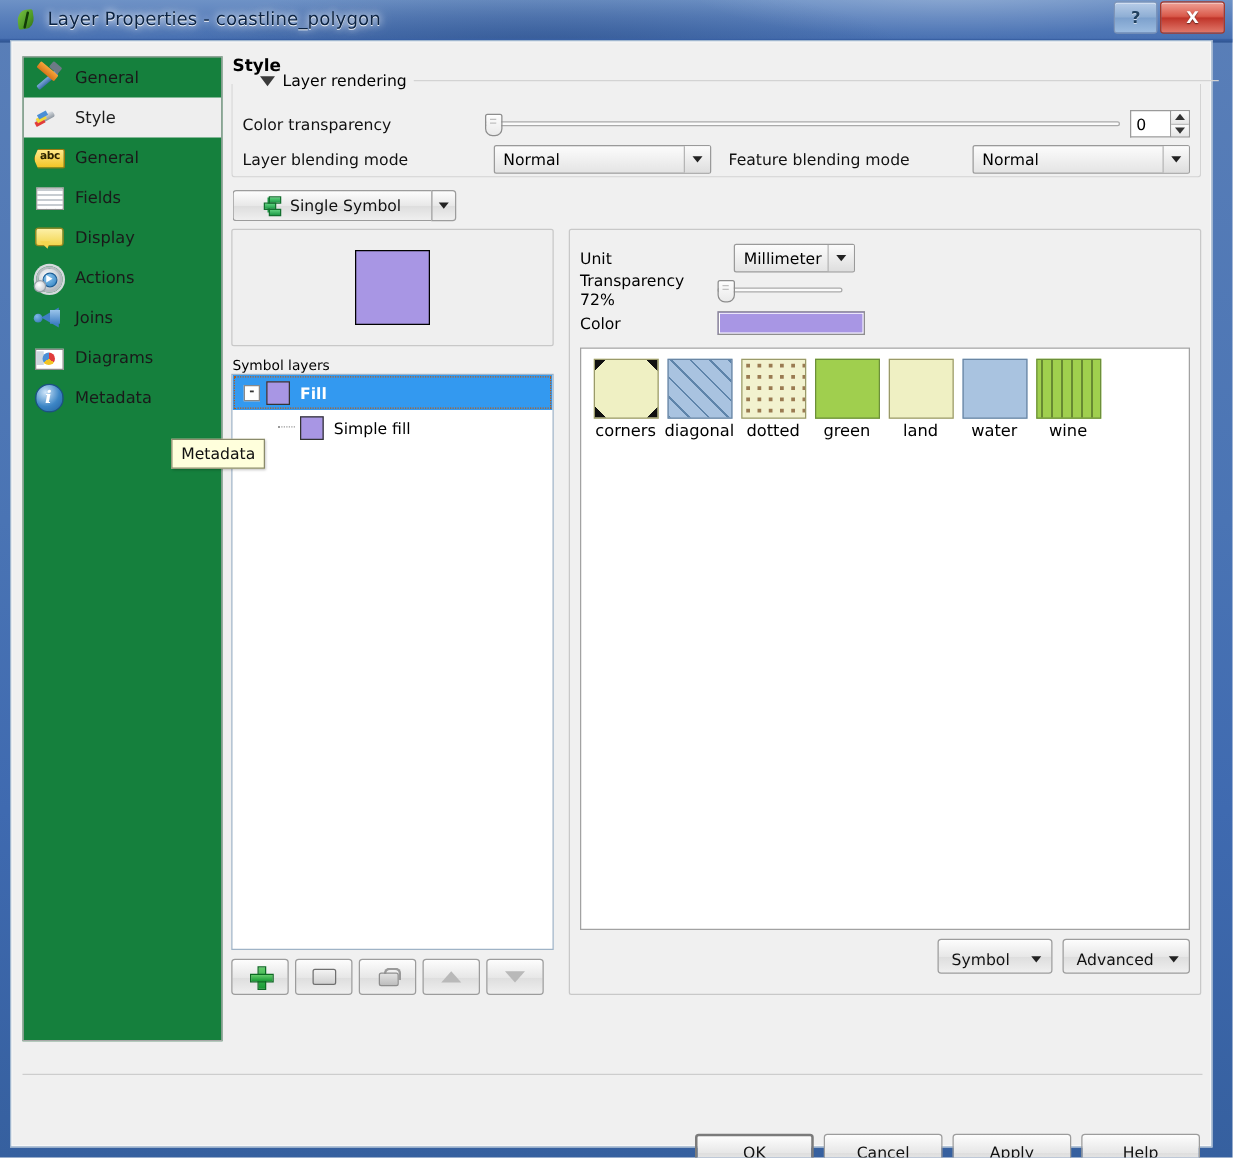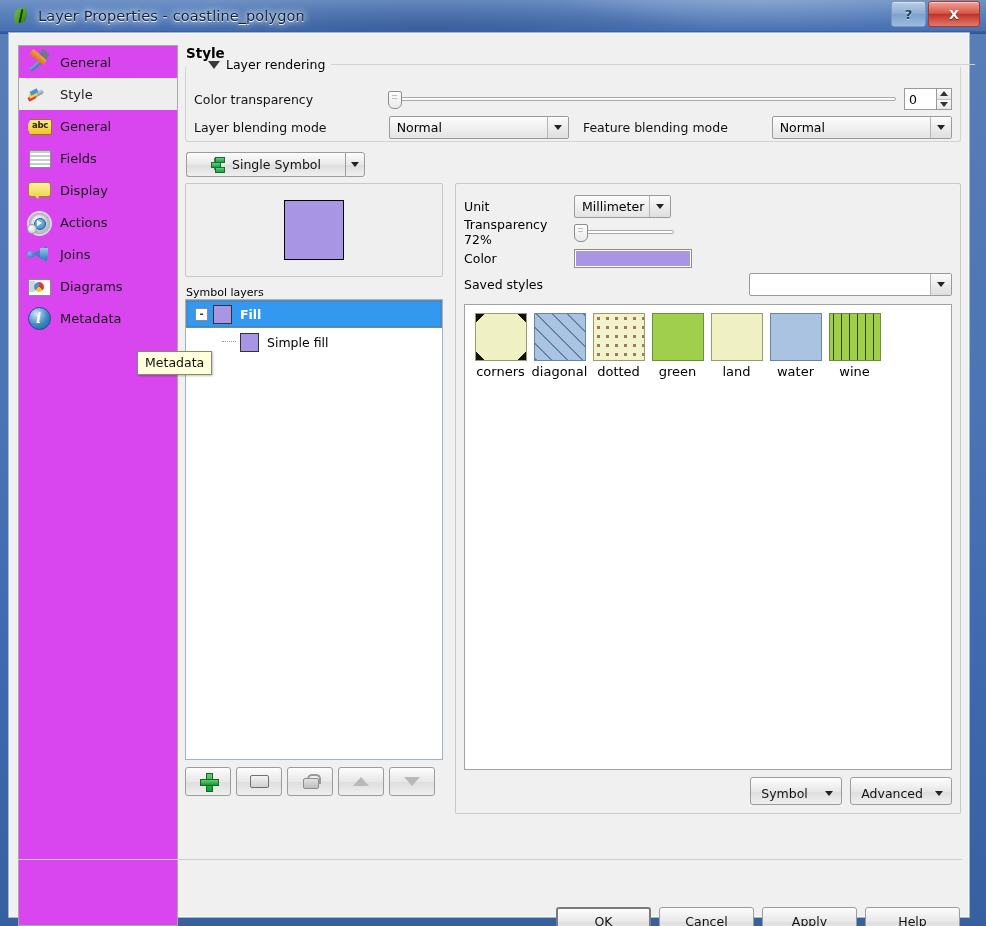--- a/index.html
+++ b/index.html
@@ -67,22 +67,22 @@
   .dialog{
     position:absolute;left:8px;top:32px;width:962px;height:886px;
     background:#f0f0f0;border:1px solid #9fb6cf;
     box-shadow:0 0 0 1px rgba(255,255,255,.5) inset;
     box-sizing:border-box;
   }
   .dlg-inner{position:absolute;left:0;top:0;right:0;bottom:0;}
 
   
   .nav{
-    position:absolute;left:9px;top:12px;width:160px;height:881px;
-    background:#d946ef;border:1px solid #a8a8a8;box-sizing:border-box;overflow:hidden;
+    position:absolute;left:9px;top:12px;width:160px;height:788px;
+    background:#15803d;border:1px solid #a8a8a8;box-sizing:border-box;overflow:hidden;
   }
   .nav-item{
     height:32px;display:flex;align-items:center;padding-left:8px;gap:9px;
     font-size:13px;color:#1a1a1a;box-sizing:border-box;
   }
   .nav-item.sel{background:#eeeeee;}
   .nav-ico{width:24px;height:24px;flex:0 0 auto;position:relative;}
 
   
   .ico-general .h1{position:absolute;left:1px;top:12px;width:20px;height:4px;background:linear-gradient(180deg,#7aa7d9,#3d6fa8);transform:rotate(-40deg);border-radius:1px;}
@@ -174,21 +174,21 @@
   .spin .ar{
     flex:1;background:linear-gradient(180deg,#fbfbfb,#e6e6e6);display:flex;align-items:center;justify-content:center;
   }
   .spin .ar:first-child{border-bottom:1px solid #bdbdbd;}
   .ar-up{width:0;height:0;border-left:4px solid transparent;border-right:4px solid transparent;border-bottom:5px solid #333;}
   .ar-dn{width:0;height:0;border-left:4px solid transparent;border-right:4px solid transparent;border-top:5px solid #333;}
 
   .combo{
     display:flex;align-items:center;height:23px;box-sizing:border-box;
     border:1px solid #9a9a9a;border-radius:2px;background:linear-gradient(180deg,#fcfcfc,#e4e4e4);
-    font-size:12.5px;padding-left:7px;position:relative;
+    font-size:12.5px;padding-left:7px;position:relative;margin-left:13px;
   }
   .combo.white{background:#fff;}
   .combo .cv{flex:1;white-space:nowrap;overflow:hidden;}
   .combo .arrowbox{
     width:20px;height:100%;display:flex;align-items:center;justify-content:center;
     border-left:1px solid #b5b5b5;background:linear-gradient(180deg,#fbfbfb,#dedede);
   }
   .cdown{width:0;height:0;border-left:4.5px solid transparent;border-right:4.5px solid transparent;border-top:5px solid #222;}
 
   .btn{
@@ -487,29 +487,20 @@
           <div class="prop-lbl">Transparency 72%</div>
           <div class="slider" style="width:100px;">
             <div class="track"></div>
             <div class="handle"></div>
           </div>
         </div>
         <div class="prop-row">
           <div class="prop-lbl">Color</div>
           <div class="color-swatch" id="color-swatch" style="background: rgb(168, 150, 228);"></div>
         </div>
-        <div class="prop-row">
-          <div class="prop-lbl">Saved styles</div>
-          <div class="combo white" style="width:206px;margin-left:176px;">
-            <span class="cv"></span>
-            <span class="arrowbox">
-                  <i class="cdown"></i>
-                </span>
-          </div>
-        </div>
 
         <div class="gallery" id="style-gallery">
               <div class="gcell">
                 <div class="gsw" style="border-color: rgb(154, 154, 106); background: linear-gradient(135deg, rgb(17, 17, 17) 0px, rgb(17, 17, 17) 6px, rgba(0, 0, 0, 0) 6px) left top / 10px 10px no-repeat, linear-gradient(225deg, rgb(17, 17, 17) 0px, rgb(17, 17, 17) 6px, rgba(0, 0, 0, 0) 6px) right top / 10px 10px no-repeat, linear-gradient(45deg, rgb(17, 17, 17) 0px, rgb(17, 17, 17) 6px, rgba(0, 0, 0, 0) 6px) left bottom / 10px 10px no-repeat, linear-gradient(315deg, rgb(17, 17, 17) 0px, rgb(17, 17, 17) 6px, rgba(0, 0, 0, 0) 6px) right bottom / 10px 10px no-repeat, rgb(239, 240, 195);"></div>
                 <div class="gname">corners</div>
               </div>
               <div class="gcell">
                 <div class="gsw" style="border-color: rgb(106, 134, 164); background: repeating-linear-gradient(45deg, rgb(94, 132, 170) 0px, rgb(94, 132, 170) 1.5px, rgba(0, 0, 0, 0) 1.5px, rgba(0, 0, 0, 0) 11px), rgb(169, 195, 224);"></div>
                 <div class="gname">diagonal</div>
               </div>

